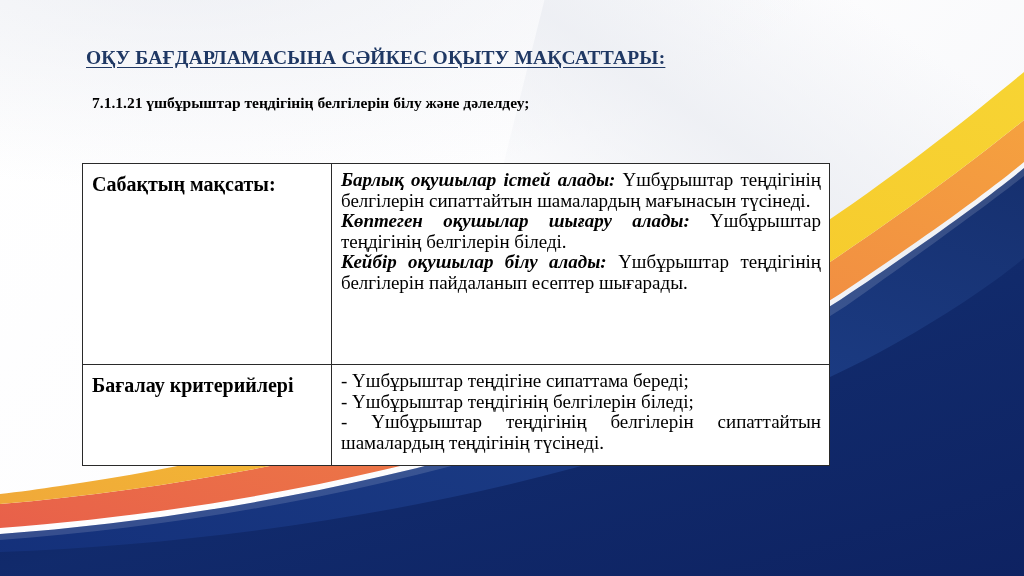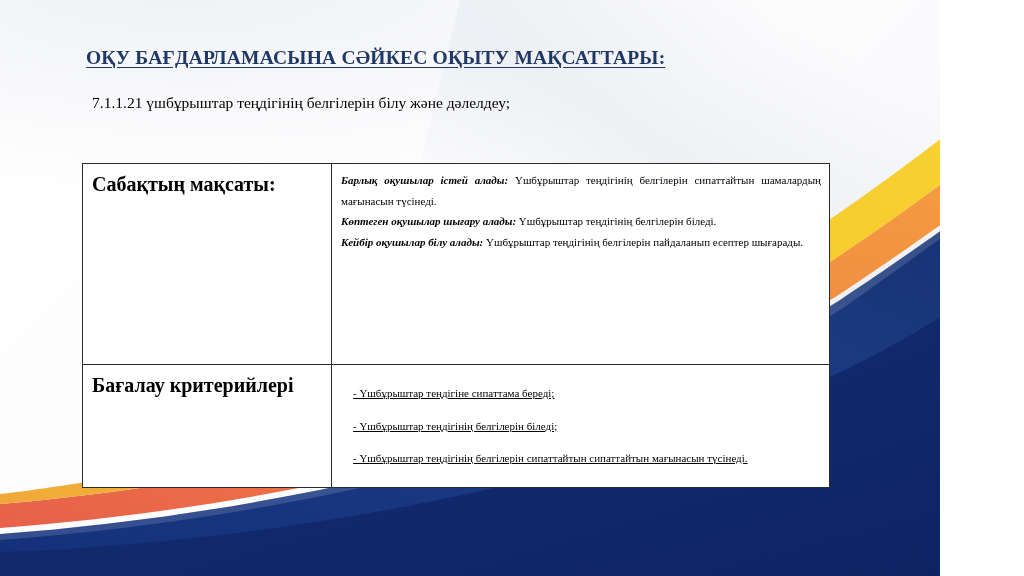--- a/index.html
+++ b/index.html
@@ -8,21 +8,21 @@
   }
   body {
     width: 1024px;
     height: 576px;
     overflow: hidden;
     font-family: "Liberation Serif", "DejaVu Serif", serif;
   }
 
   .slide {
     position: relative;
-    width: 940px;
+    width: 1024px;
     height: 576px;
     background: #eab308;
     overflow: hidden;
   }
 
   
   .bg-wash {
     position: absolute;
     inset: 0;
     background:
@@ -72,20 +72,21 @@
   }
 
   .objectives {
     position: absolute;
     left: 92px;
     top: 92px;
     width: 820px;
     color: #000000;
     font-size: 15.5px;
     line-height: 21px;
+    font-weight: bold;
   }
   .objectives .obj-line {
     white-space: nowrap;
   }
 
   table.lesson-table {
     position: absolute;
     left: 82px;
     top: 163px;
     width: 711px;
@@ -102,21 +103,21 @@
   td.col-label {
     width: 231px;
     font-size: 20px;
     font-weight: bold;
     line-height: 28px;
     padding-top: 8px;
     padding-left: 11px;
   }
   td.col-body {
     width: 480px;
-    font-size: 11px;
+    font-size: 19px;
     line-height: 20.5px;
     text-align: justify;
     hyphens: none;
   }
   .row-goal td.col-label { height: 188px; margin-left: 12px; }
   .row-goal td.col-body  { height: 188px; }
   .row-crit td.col-label { height: 88px; }
   .row-crit td.col-body  { height: 88px; }
 
   .goal-para {
@@ -127,22 +128,21 @@
   .goal-para .lead {
     font-weight: bold;
     font-style: italic;
   }
   .crit-list {
     margin: 0;
   }
   .crit-item {
     text-align: justify;
     text-justify: inter-word;
-    margin: 12px;
-    text-decoration: underline;
+    margin: 0;
   }
   .crit-item.nowrap-line {
     text-align: left;
   }
 </style>
 </head>
 <body>
 
 <div class="slide">
 
@@ -212,21 +212,21 @@
             </p>
           </td>
         </tr>
 
         <tr class="row-crit">
           <td class="col-label">Бағалау критерийлері</td>
           <td class="col-body">
             <div class="crit-list">
               <p class="crit-item nowrap-line">- Үшбұрыштар теңдігіне сипаттама береді;</p>
               <p class="crit-item nowrap-line">- Үшбұрыштар теңдігінің белгілерін біледі;</p>
-              <p class="crit-item">- Үшбұрыштар теңдігінің белгілерін сипаттайтын сипаттайтын мағынасын түсінеді.</p>
+              <p class="crit-item">- Үшбұрыштар теңдігінің белгілерін сипаттайтын шамалардың теңдігінің түсінеді.</p>
             </div>
           </td>
         </tr>
       </tbody>
     </table>
 
   </div>
 </div>
 
 </body></html>

